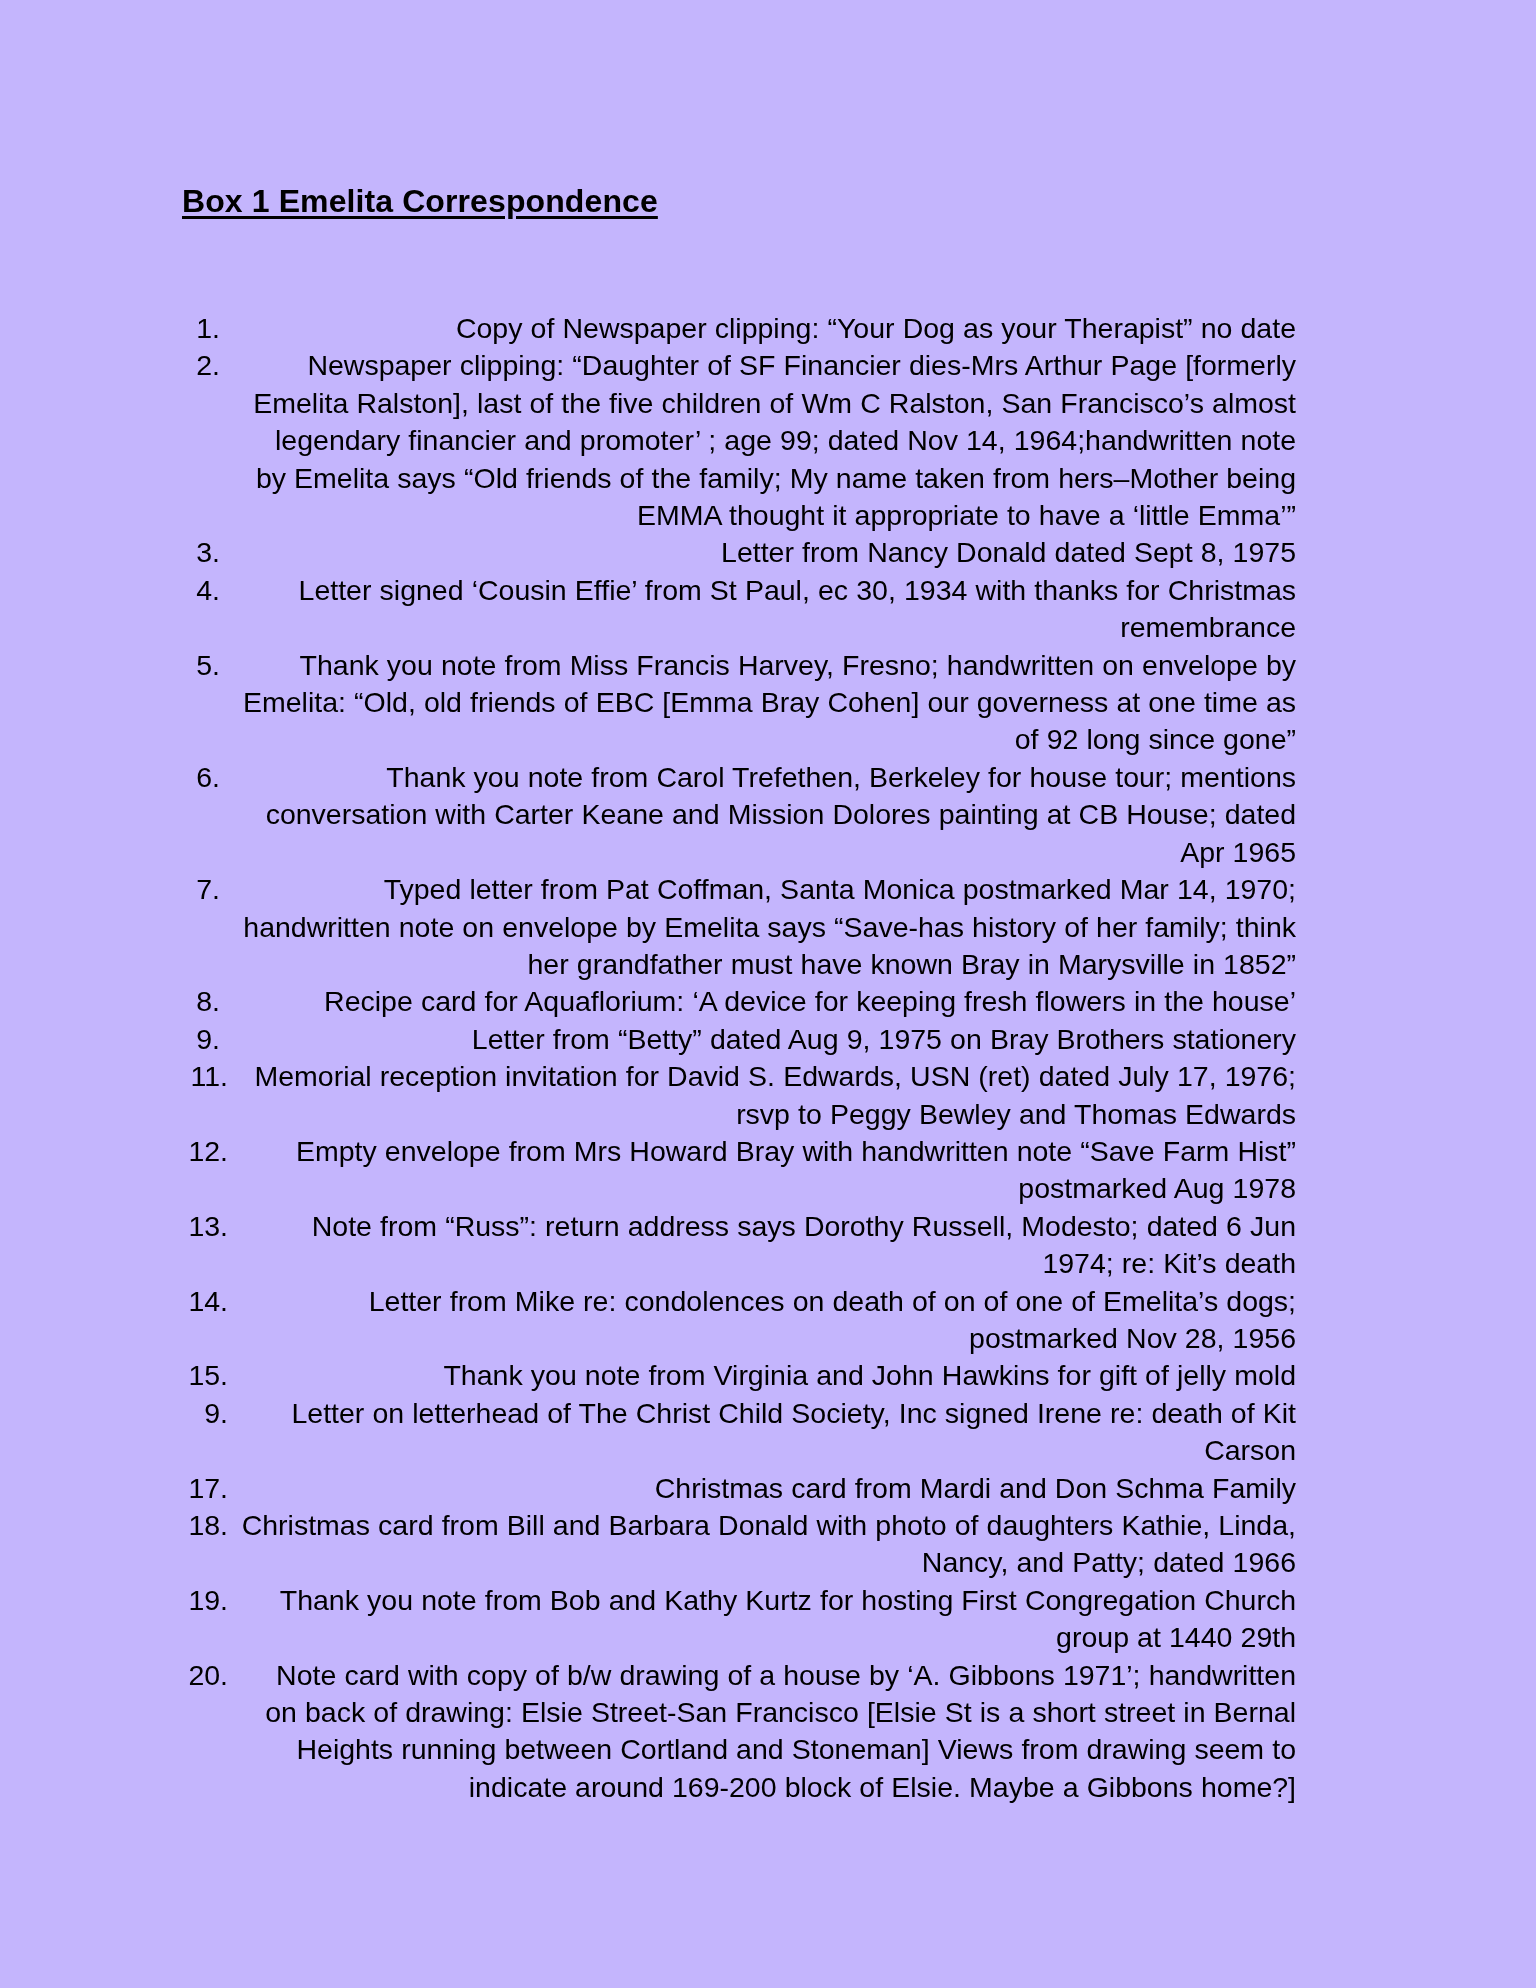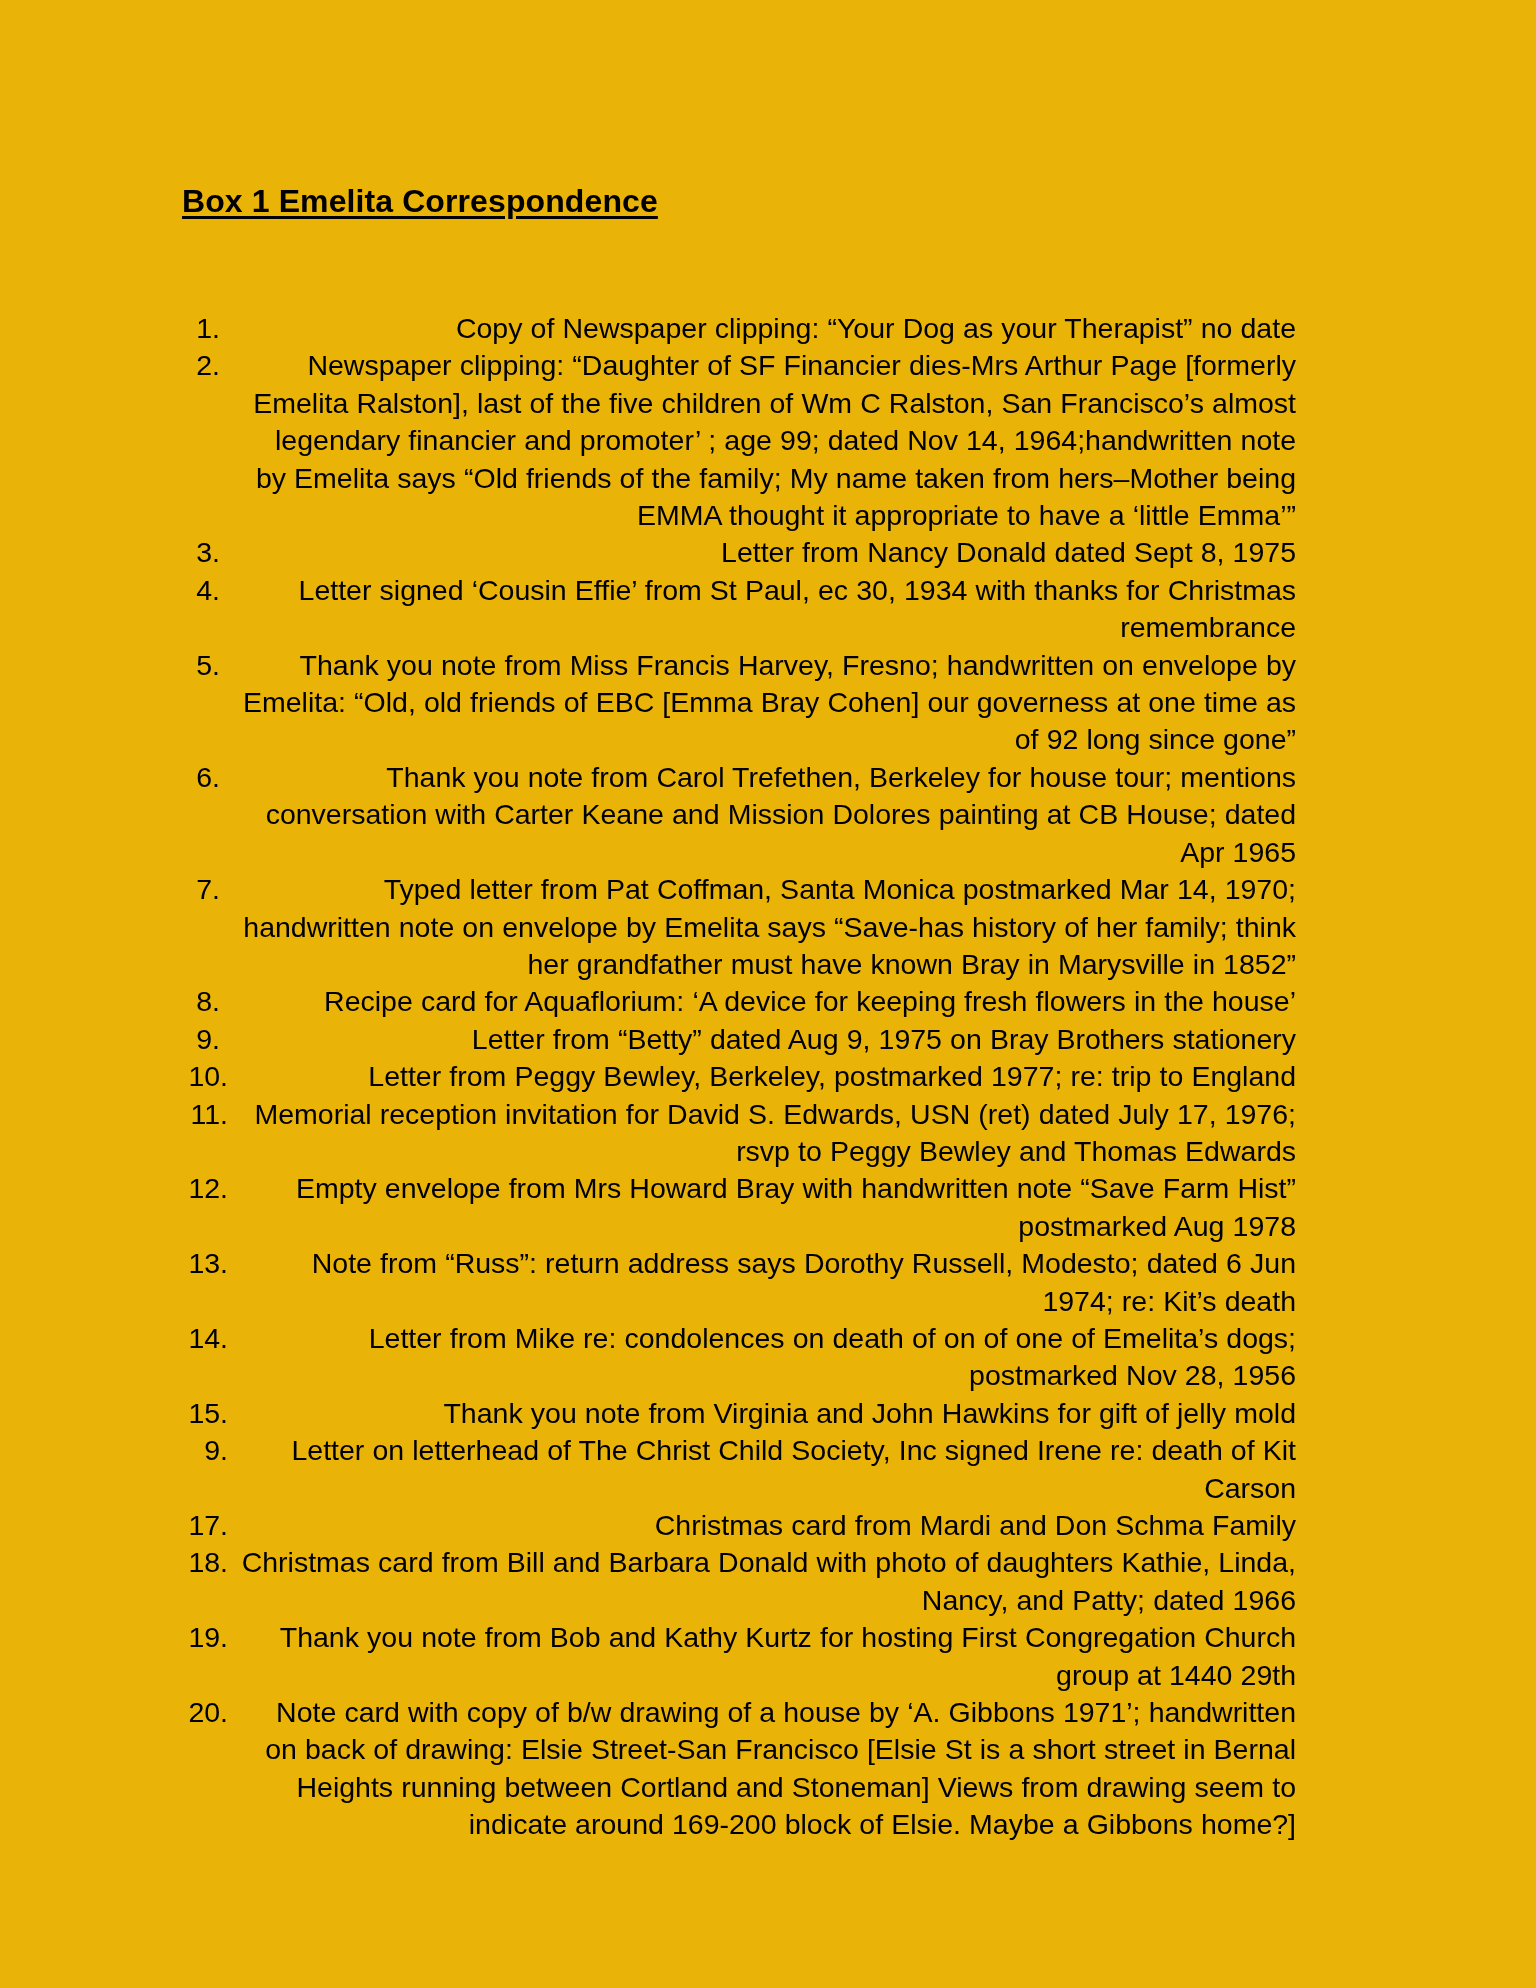--- a/index.html
+++ b/index.html
@@ -11,21 +11,21 @@
     width: 1536px;
     height: 1988px;
     font-family: "Liberation Sans", sans-serif;
     color: #000000;
     -webkit-font-smoothing: antialiased;
   }
   .page {
     position: relative;
     width: 1536px;
     height: 1988px;
-    background: #eab308;
+    background: #c4b5fd;
     box-sizing: border-box;
     overflow: hidden;
   }
   .doc-title {
     position: absolute;
     left: 182px;
     top: 162px;
     font-size: 32px;
     font-weight: bold;
     letter-spacing: 0.1px;
@@ -109,24 +109,20 @@
         </li>
         <li class="wide-gap">
           <span class="num">8.</span>
           <span class="txt">Recipe card for Aquaflorium: ‘A device for keeping fresh flowers in the house’</span>
         </li>
         <li class="wide-gap">
           <span class="num">9.</span>
           <span class="txt">Letter from “Betty” dated Aug 9, 1975 on Bray Brothers stationery</span>
         </li>
         <li>
-          <span class="num">10.</span>
-          <span class="txt">Letter from Peggy Bewley, Berkeley, postmarked 1977; re: trip to England</span>
-        </li>
-        <li>
           <span class="num">11.</span>
           <span class="txt">Memorial reception invitation for David S. Edwards, USN (ret) dated July 17, 1976; rsvp to Peggy Bewley and Thomas Edwards</span>
         </li>
         <li>
           <span class="num">12.</span>
           <span class="txt">Empty envelope from Mrs Howard Bray with handwritten note “Save Farm Hist” postmarked Aug 1978</span>
         </li>
         <li>
           <span class="num">13.</span>
           <span class="txt">Note from “Russ”: return address says Dorothy Russell, Modesto; dated 6 Jun 1974; re: Kit’s death</span>

